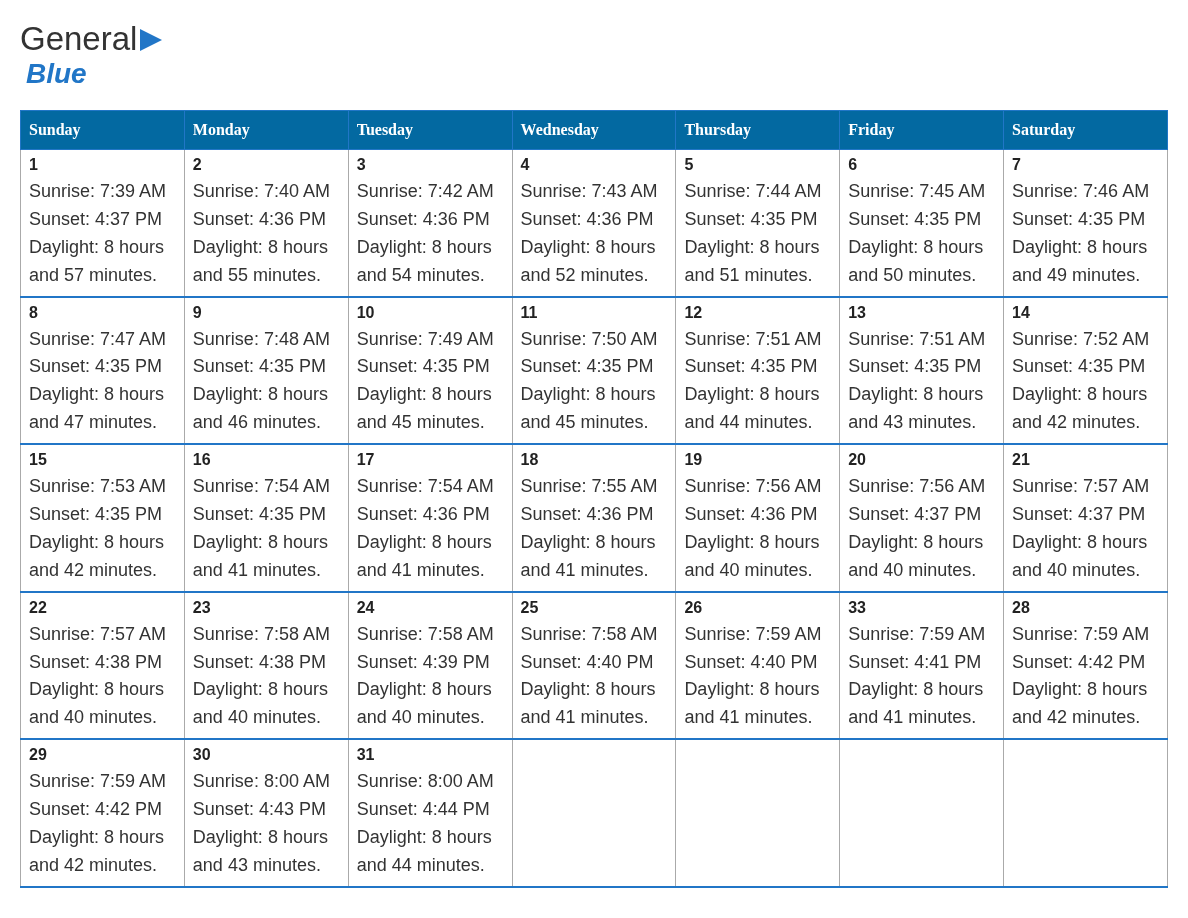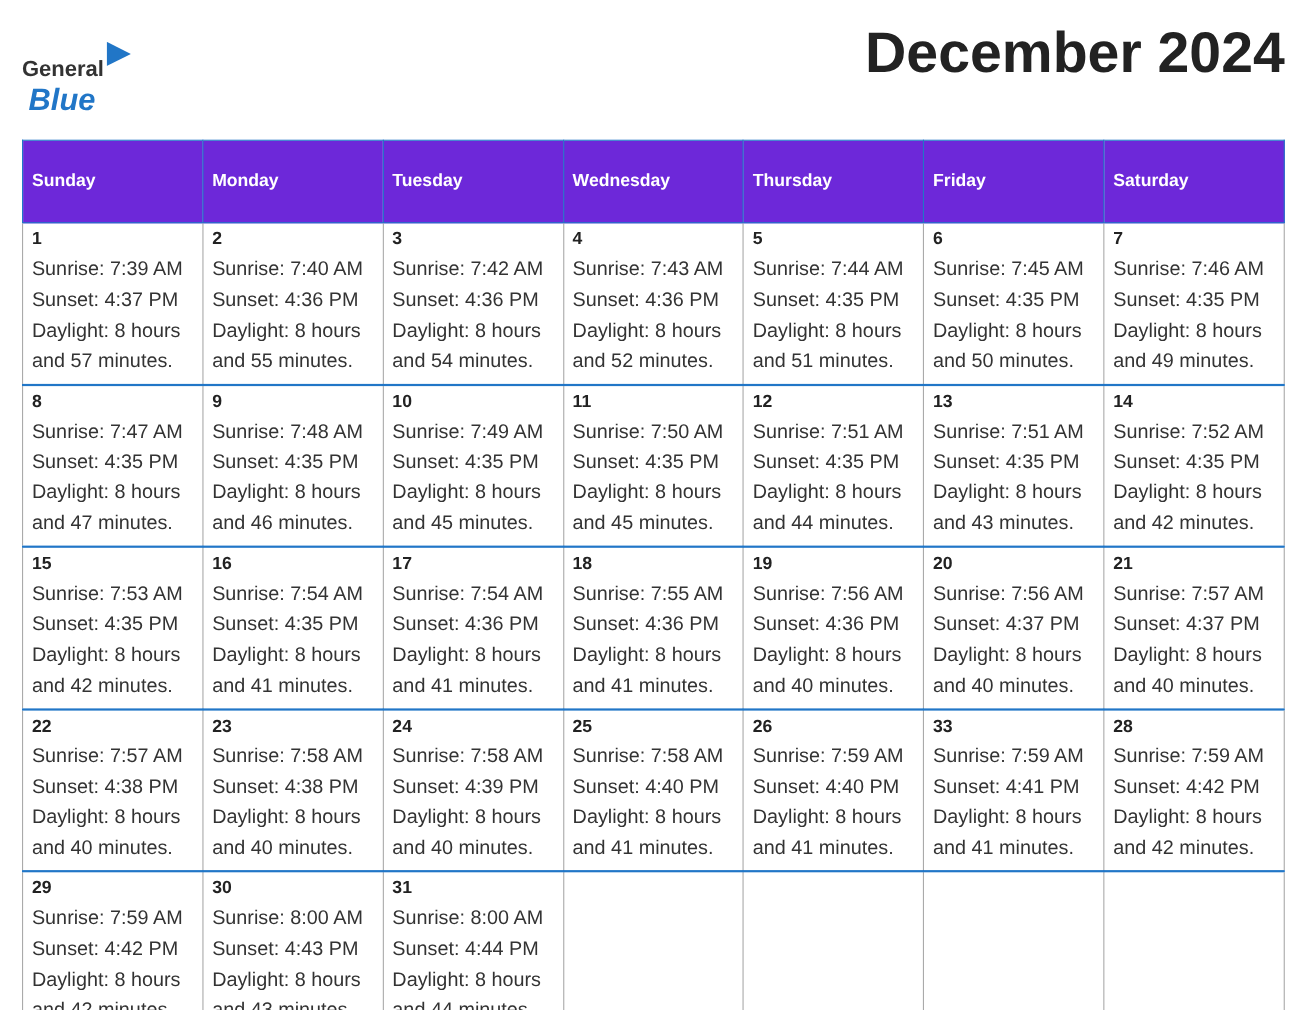--- a/index.html
+++ b/index.html
@@ -10,24 +10,23 @@
       min-height: 918px;
       padding: 20px;
     }
     .header {
       display: flex;
       justify-content: space-between;
       align-items: flex-start;
       margin-bottom: 20px;
     }
     .logo-text-general {
-      font-size: 20px;
-      font-weight: bold;
+      font-size: 33px;
+      font-weight: normal;
       color: #333;
-      margin-top: 32px;
     }
     .logo-text-blue {
       font-size: 28px;
       font-weight: bold;
       color: #2176c7;
     }
     .logo-container {
       display: flex;
       flex-direction: column;
       align-items: flex-start;
@@ -53,27 +52,28 @@
     .location-title {
       font-size: 22px;
       color: #555;
       margin-top: 4px;
     }
     table {
       width: 100%;
       border-collapse: collapse;
     }
     thead tr th {
-      background-color: #6d28d9;
+      background-color: #0369a1;
       color: #fff;
       font-size: 16px;
       font-weight: bold;
-      padding: 28px 8px;
+      padding: 10px 8px;
       text-align: left;
       border: 1px solid #2176c7;
+      font-family: Liberation Serif, serif;
     }
     tbody tr td {
       border: 1px solid #aaa;
       vertical-align: top;
       padding: 6px 8px;
       width: 14.28%;
       min-height: 100px;
       height: 105px;
     }
     tbody tr {
@@ -103,21 +103,20 @@
       <span class="logo-text-general">General</span>
       <svg width="22" height="22" viewBox="0 0 22 22" style="margin-left:3px;margin-top:2px;">
         <polygon points="0,0 22,11 0,22" fill="#2176c7"></polygon>
       </svg>
     </div>
     <div class="logo-line2">
       <span class="logo-text-blue" style="margin-left:4px;font-style:italic;">Blue</span>
     </div>
   </div>
   <div class="title-block">
-    <div class="month-title">December 2024</div>
   </div>
 </div>
 
 <table>
   <thead>
     <tr>
     <th>Sunday</th>
         <th>Monday</th>
         <th>Tuesday</th>
         <th>Wednesday</th>

